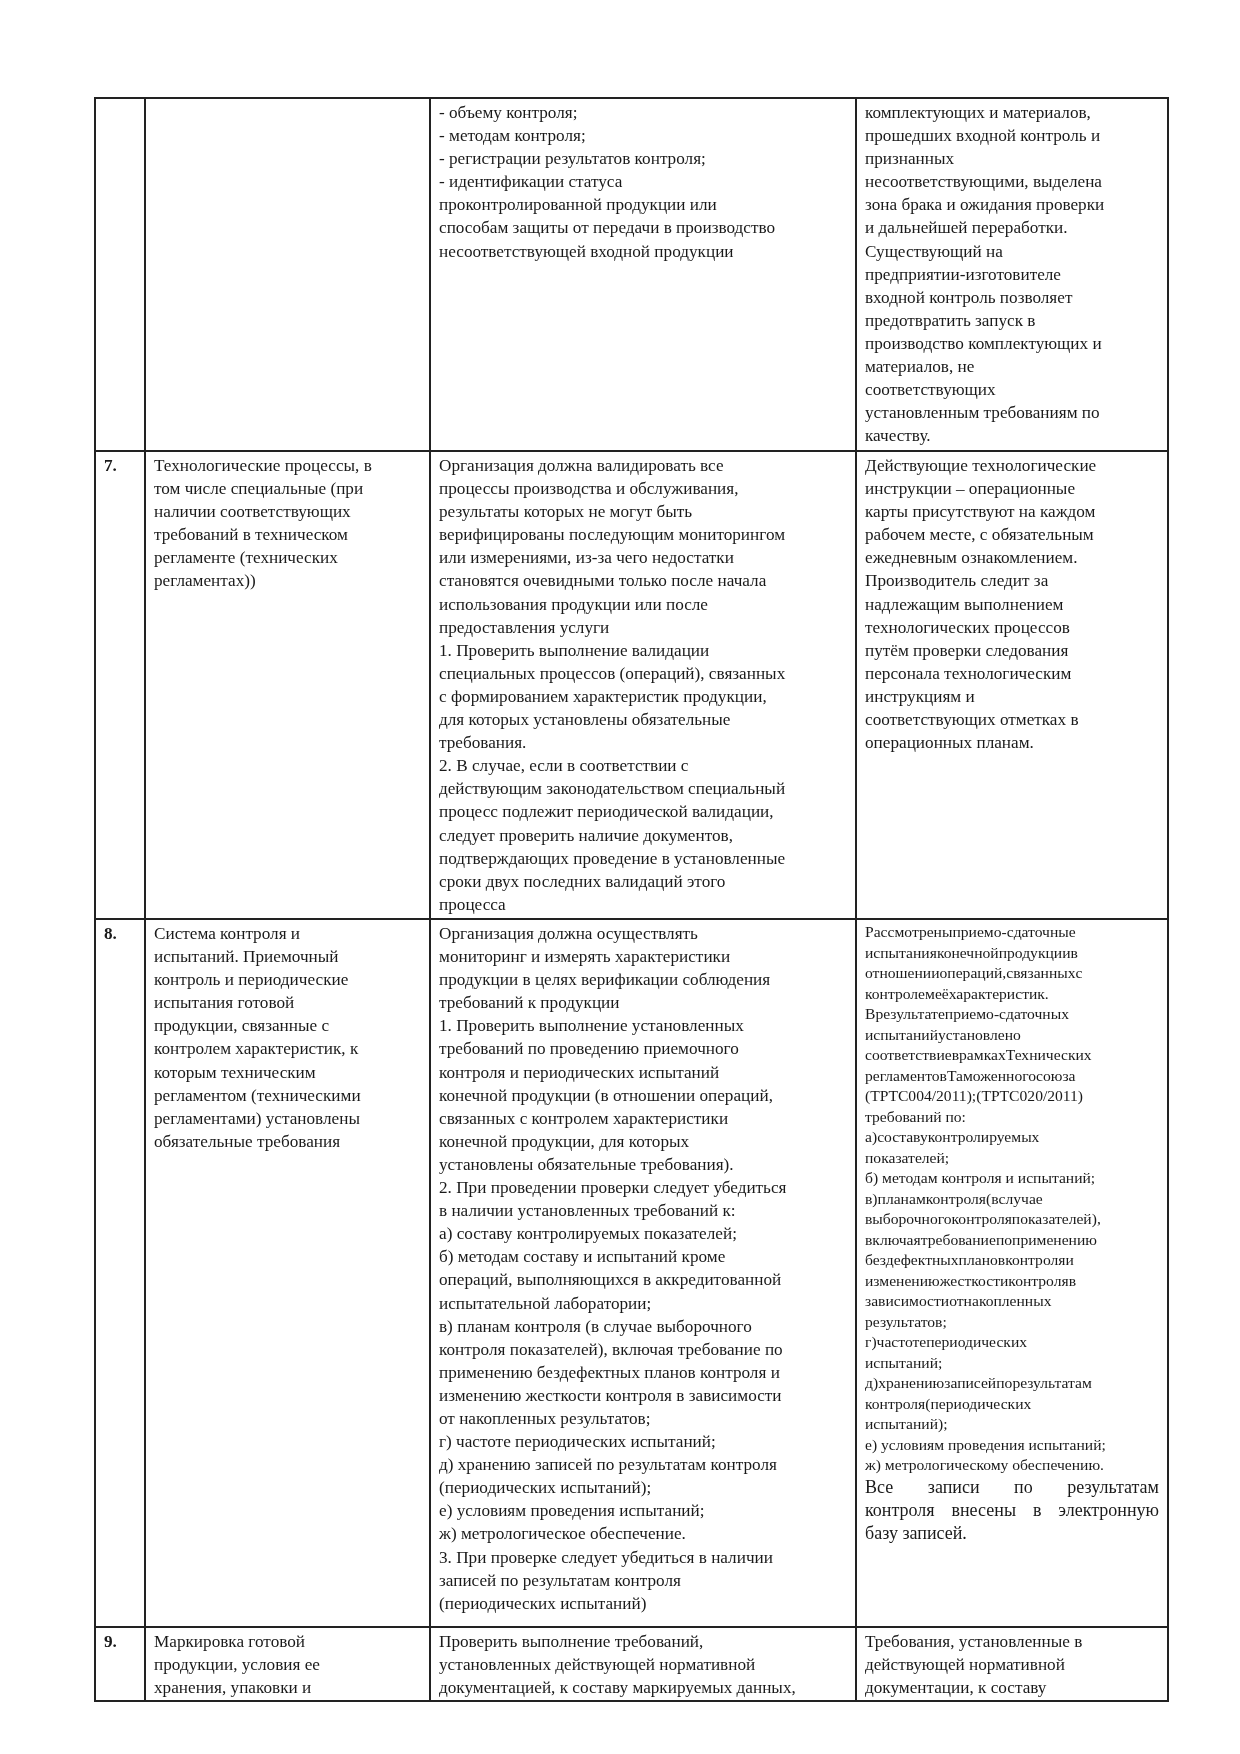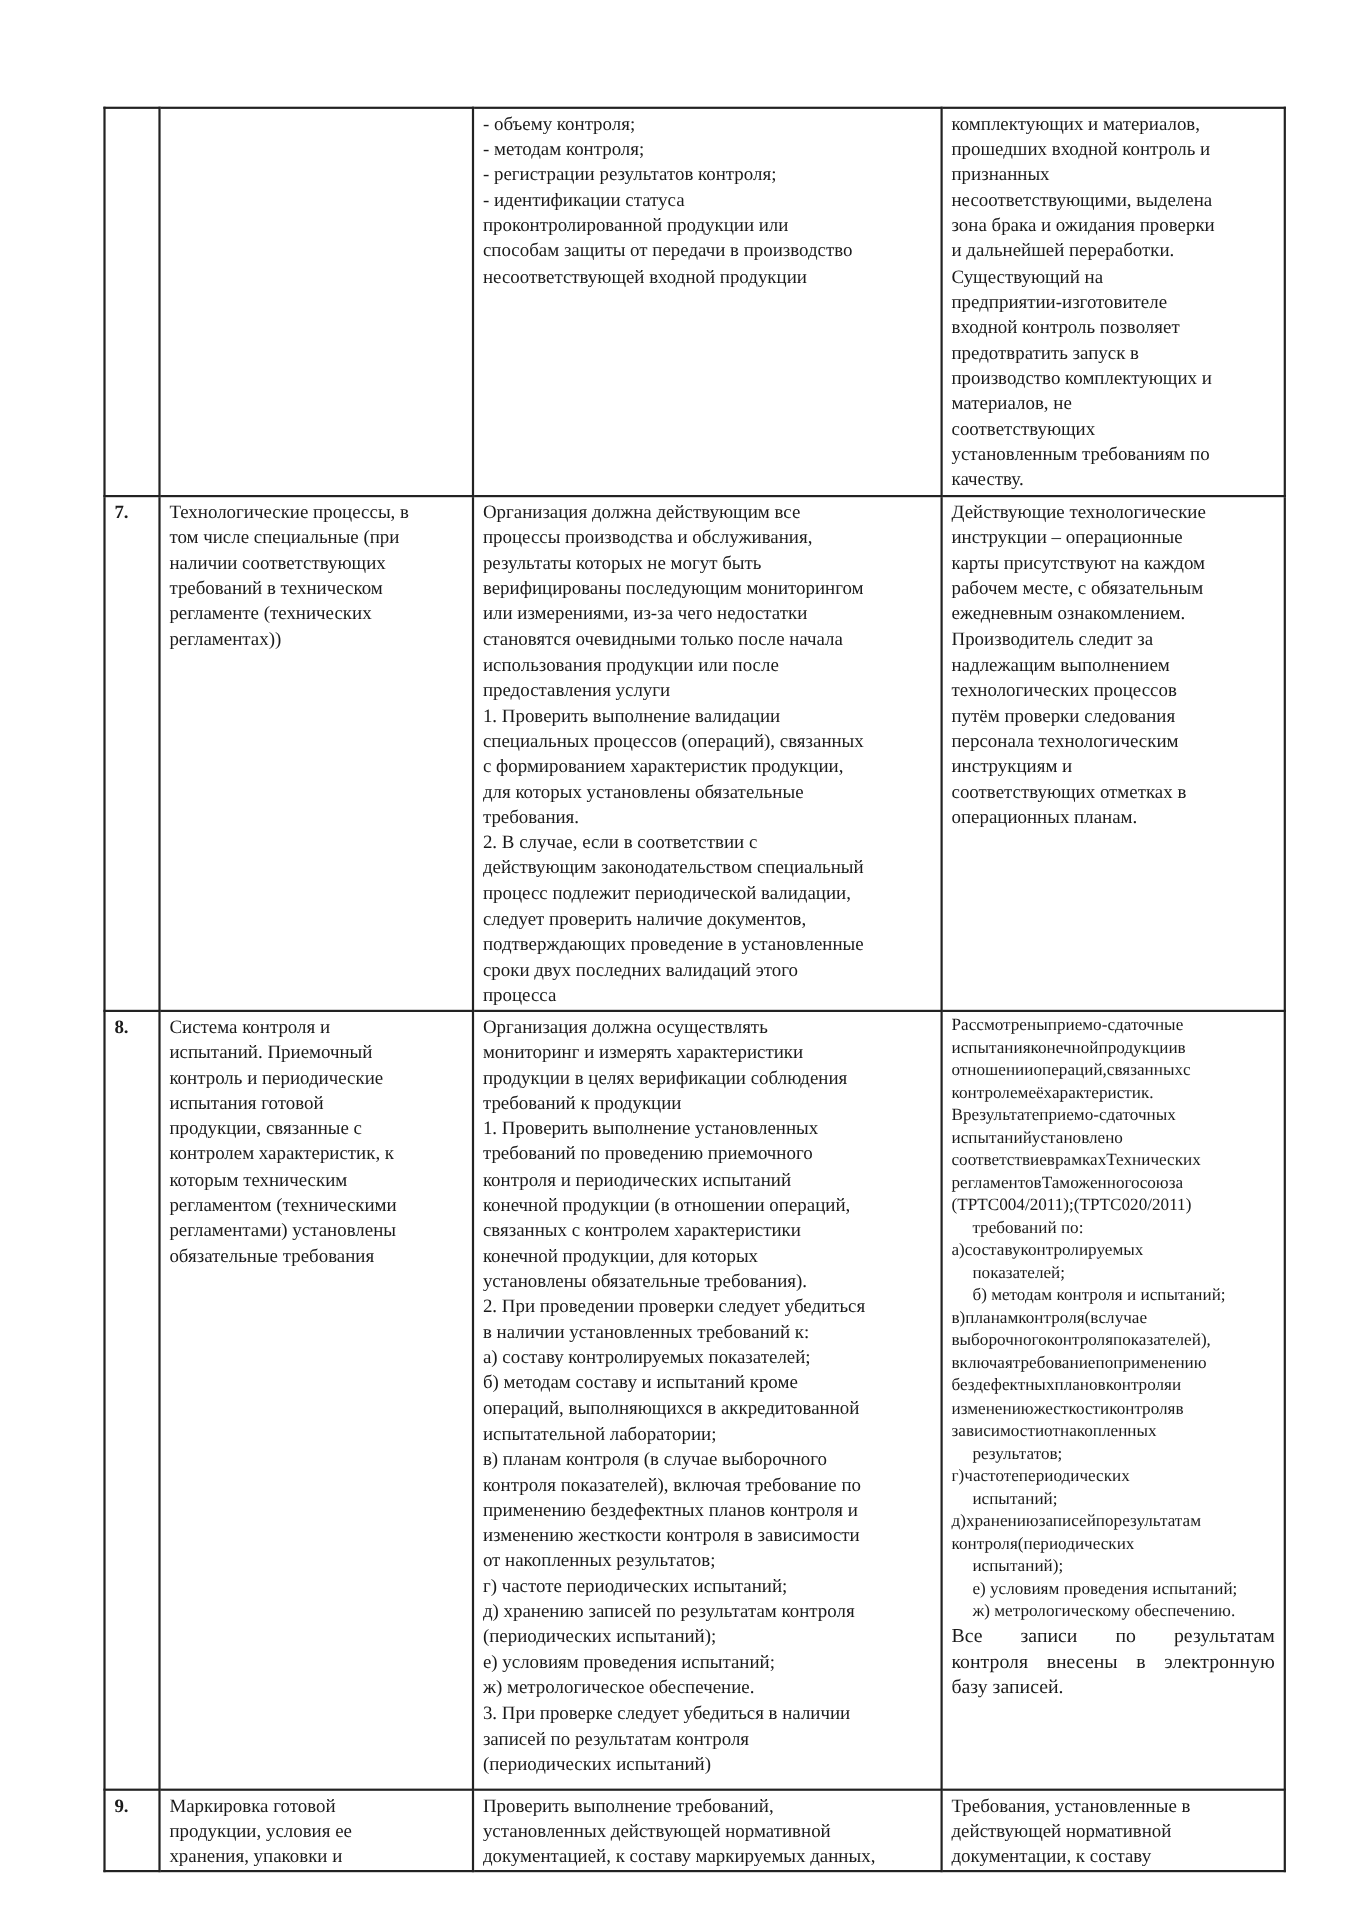--- a/index.html
+++ b/index.html
@@ -18,21 +18,21 @@
     border: 2px solid #222;
     vertical-align: top;
     padding: 2px 8px 0 8px;
     font-size: 17.2px;
     line-height: 23.1px;
   }
   td.num { font-weight: bold; padding-left: 6px; }
   .line { display: block; white-space: nowrap; }
   .c3small { font-size: 15.6px; line-height: 20.5px; }
   .c3small .jl { display: flex; justify-content: flex-start; white-space: nowrap; }
-  .c3small .pl { display: block; white-space: nowrap; margin-left: 19px; }
+  .c3small .pl { display: block; white-space: nowrap; }
   .big { font-size: 18px; line-height: 23px; }
   .big .jl { display: flex; justify-content: space-between; white-space: nowrap; }
 </style>
 </head>
 <body>
 
 <div class="page">
   <table class="main">
     <colgroup>
       <col style="width:50px">
@@ -75,21 +75,21 @@
       <td class="num">7.</td>
       <td>
             <span class="line">Технологические процессы, в</span>
             <span class="line">том числе специальные (при</span>
             <span class="line">наличии соответствующих</span>
             <span class="line">требований в техническом</span>
             <span class="line">регламенте (технических</span>
             <span class="line">регламентах))</span>
           </td>
       <td>
-            <span class="line">Организация должна действующим все</span>
+            <span class="line">Организация должна валидировать все</span>
             <span class="line">процессы производства и обслуживания,</span>
             <span class="line">результаты которых не могут быть</span>
             <span class="line">верифицированы последующим мониторингом</span>
             <span class="line">или измерениями, из-за чего недостатки</span>
             <span class="line">становятся очевидными только после начала</span>
             <span class="line">использования продукции или после</span>
             <span class="line">предоставления услуги</span>
             <span class="line">1. Проверить выполнение валидации</span>
             <span class="line">специальных процессов (операций), связанных</span>
             <span class="line">с формированием характеристик продукции,</span>

